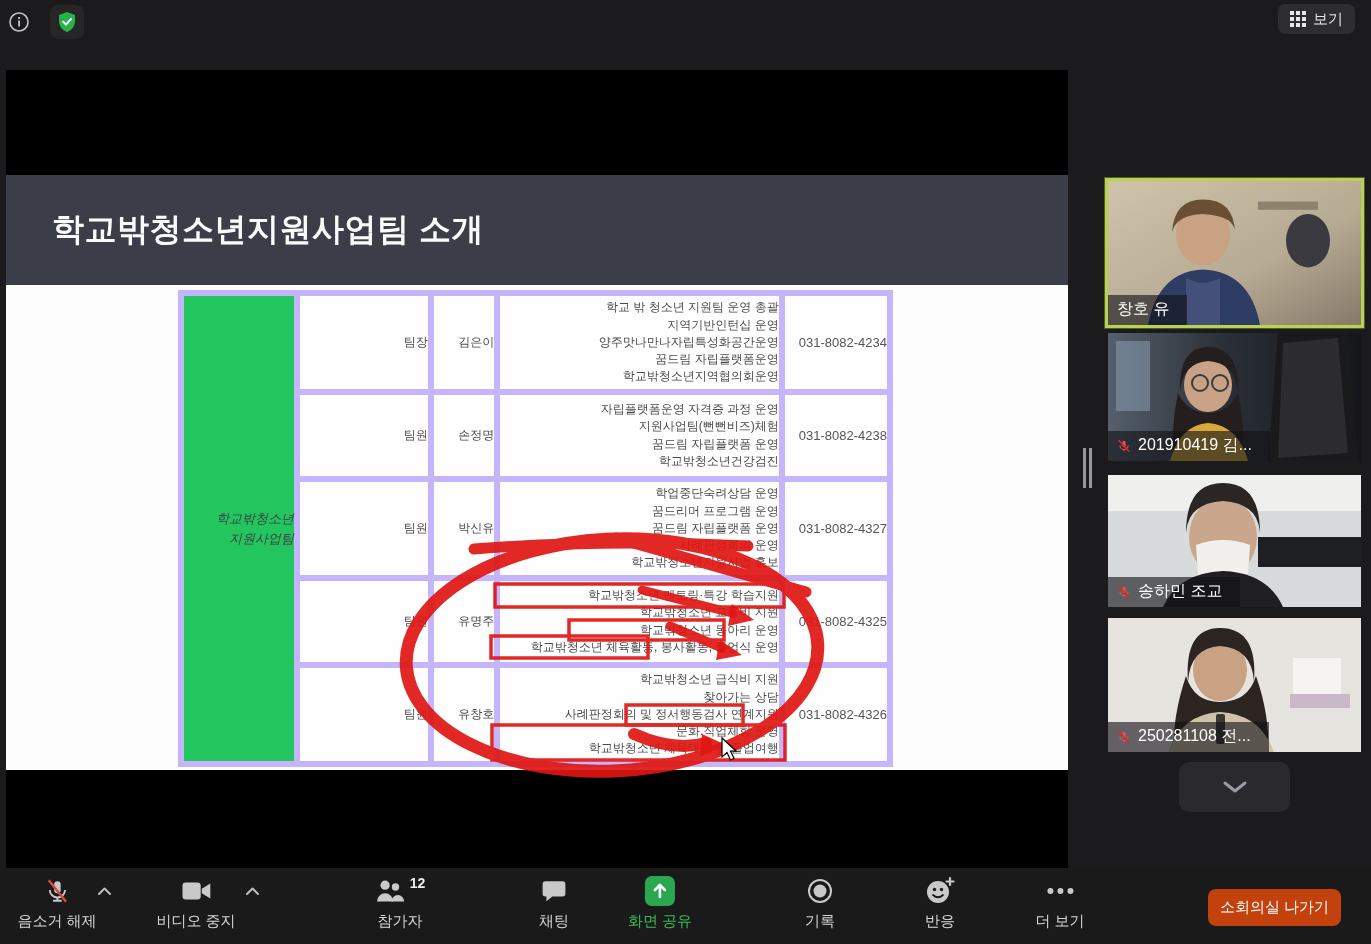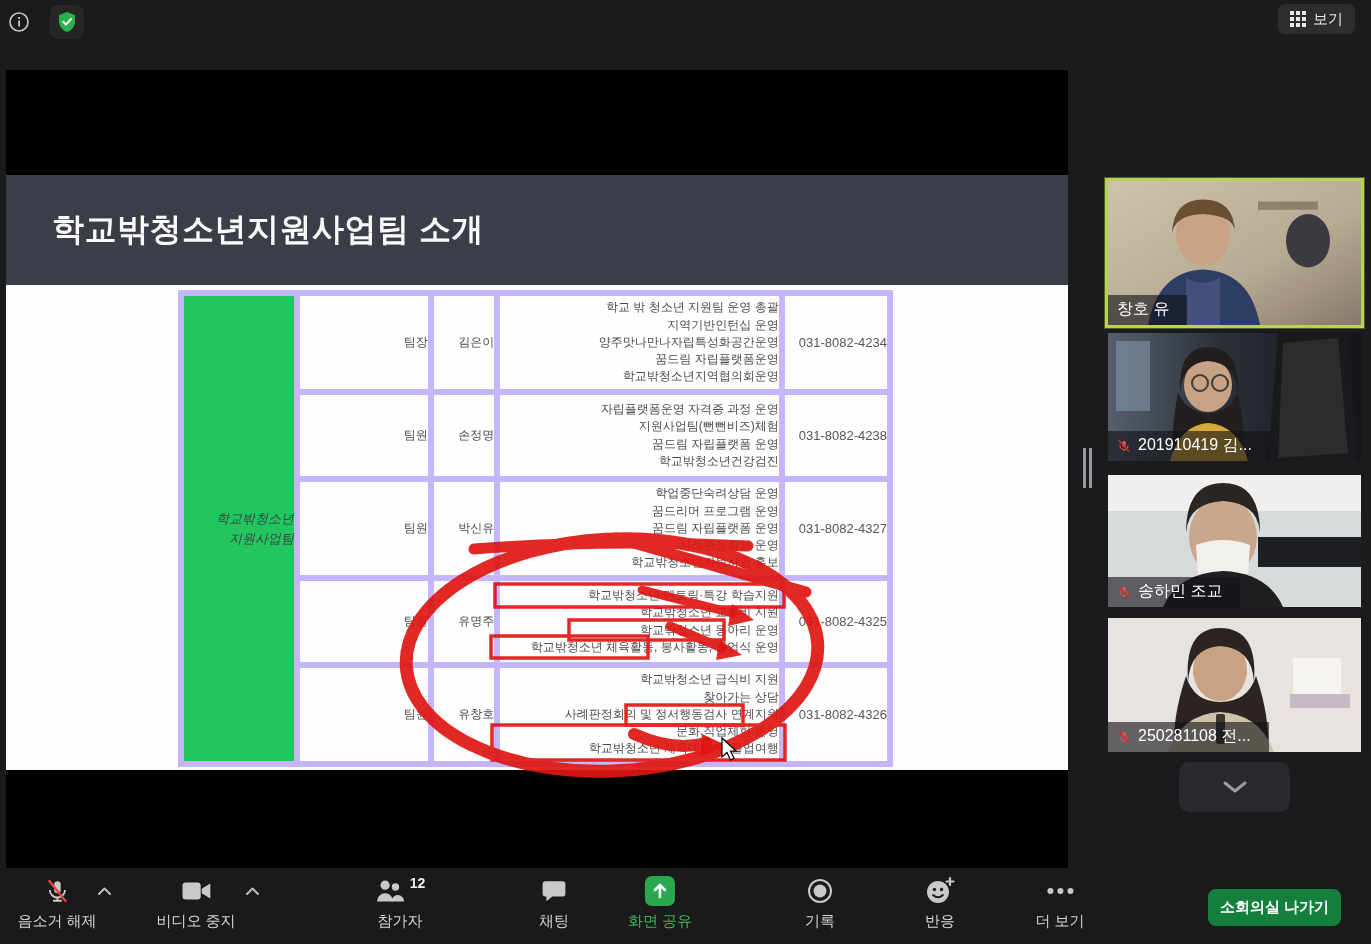--- a/index.html
+++ b/index.html
@@ -53,21 +53,21 @@
   .footer { position:absolute; left:0; top:868px; width:1371px; height:76px; background:#1a1a1b; }
   .fitem { position:absolute; top:8px; transform:translateX(-50%); display:flex; flex-direction:column;
            align-items:center; gap:6px; color:#d6d6d6; font-size:15px; }
   .fitem .ic { height:30px; display:flex; align-items:center; justify-content:center; }
   .caret { position:absolute; top:14px; }
   .count { color:#eee; font-size:14px; font-weight:bold; position:relative; top:-8px; margin-left:5px; }
   .share-ic { width:30px; height:30px; border-radius:7px; background:#2ba84f; display:flex;
               align-items:center; justify-content:center; }
   .share-lb { color:#3cb957; }
   .leave-btn { position:absolute; left:1208px; top:21px; width:133px; height:37px; border-radius:8px;
-               background:#15803d; color:#fff; font-size:15px; font-weight:bold; border:none;
+               background:#c2410c; color:#fff; font-size:15px; font-weight:normal; border:none;
                display:flex; align-items:center; justify-content:center; }
   .people-wrap { display:flex; align-items:flex-start; }
 </style>
 </head>
 <body>
 
 <div class="topbar">
   <div class="info-btn">
     <svg width="22" height="22" viewBox="0 0 22 22">
       <circle cx="11" cy="11" r="9" fill="none" stroke="#c7c7c7" stroke-width="1.6"></circle>

